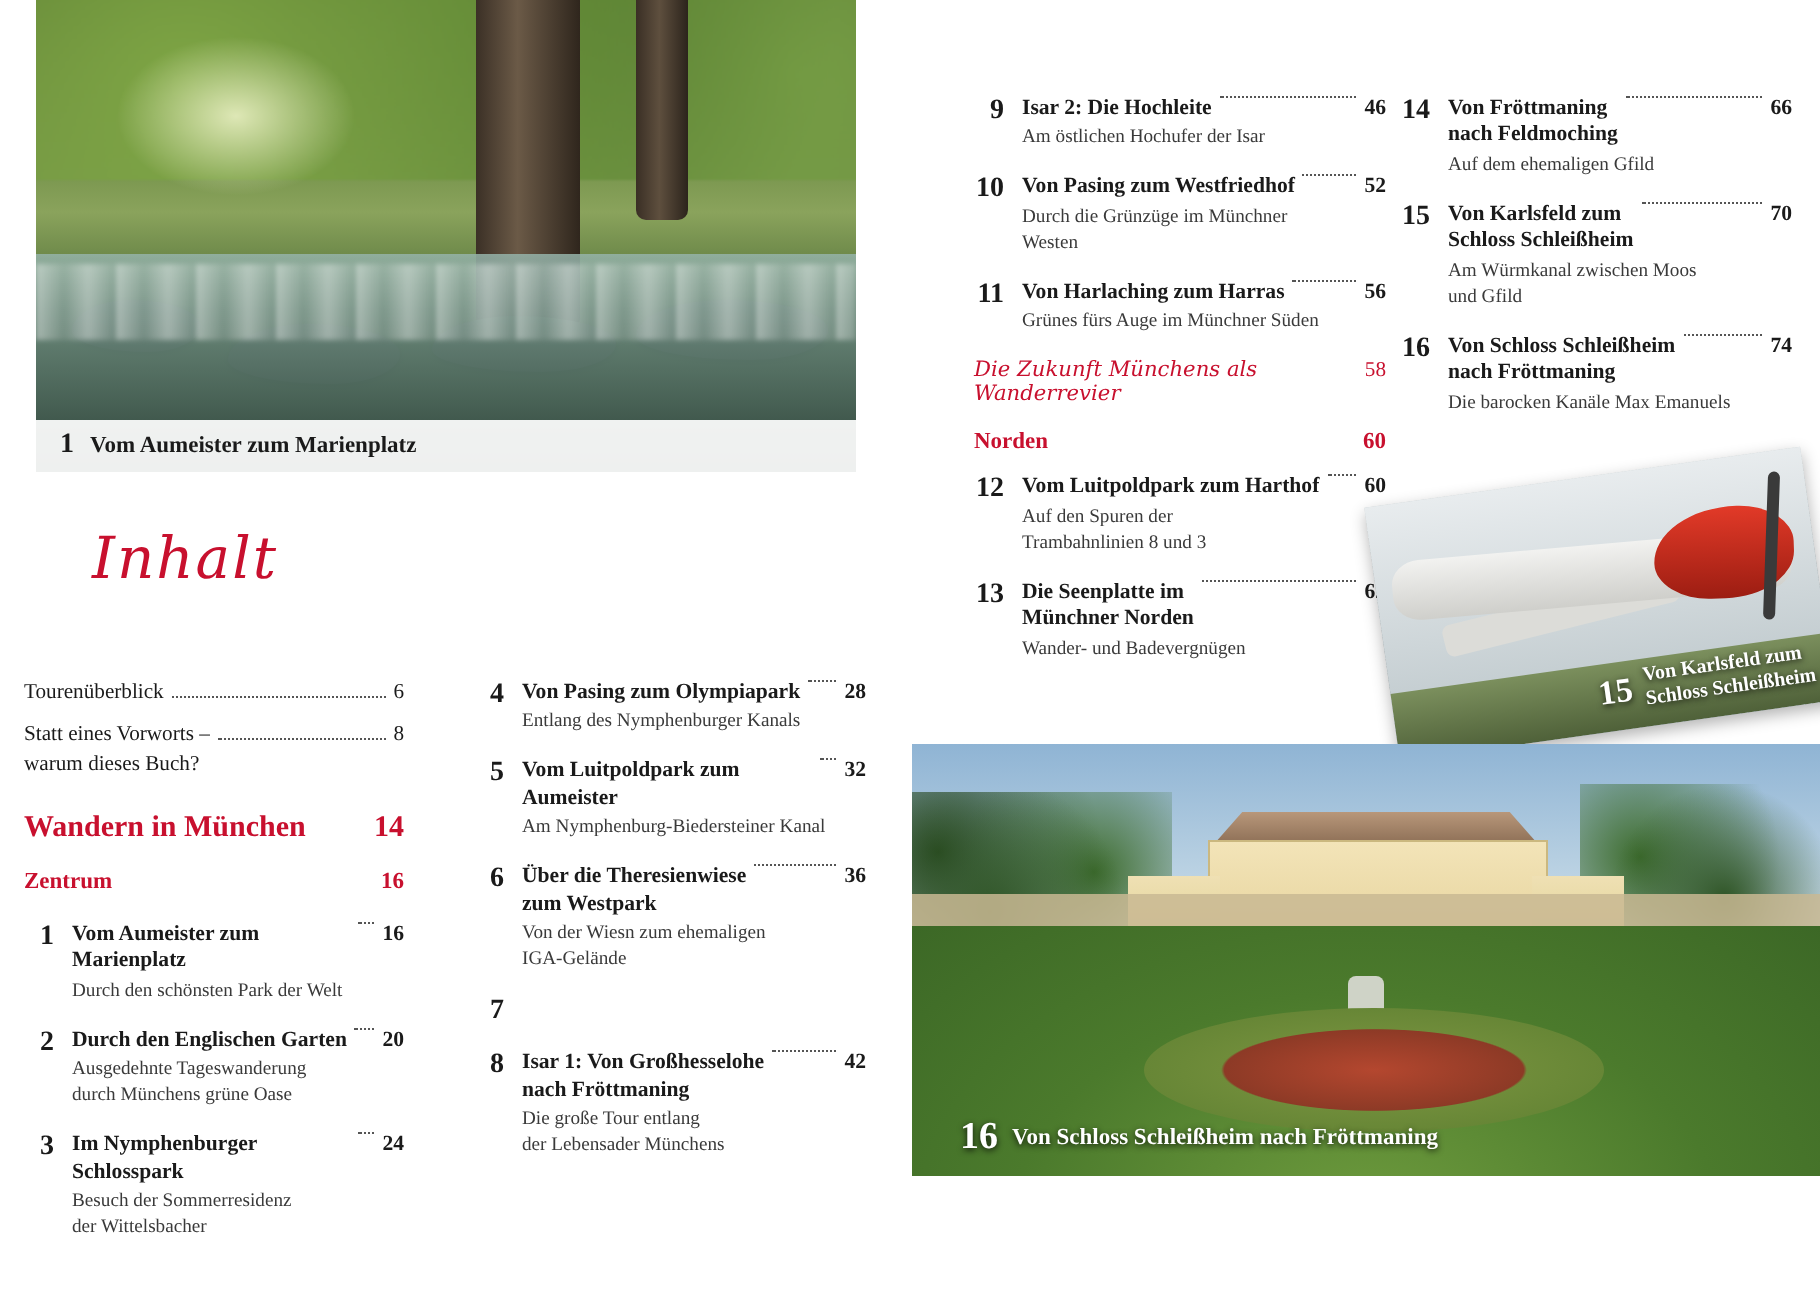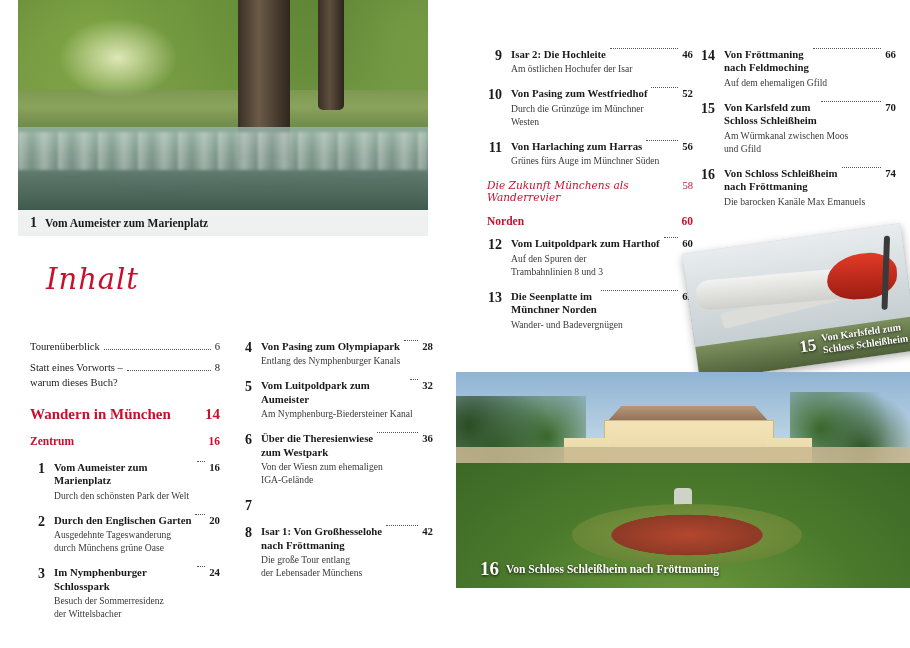--- a/index.html
+++ b/index.html
@@ -70,21 +70,21 @@
     font-family:"DejaVu Serif", serif;
     font-style:italic;
     font-size:29px;
     color:#c8102e;
     letter-spacing:1px;
     margin-left:16px;
   }
 
   
   .col{position:absolute;}
-  .col-a{left:30px;top:340px;width:190px;}
+  .col-a{left:12px;top:340px;width:190px;}
   .col-b{left:237px;top:340px;width:196px;}
   .col-c{left:487px;top:48px;width:206px;}
   .col-d{left:700px;top:48px;width:196px;}
 
   .plainrow{
     display:flex;align-items:baseline;
     font-size:10.6px;color:#1a1a1a;margin-bottom:7px;
   }
   .plainrow .lbl{white-space:pre-line;line-height:1.35;}
   .plainrow .dots{

